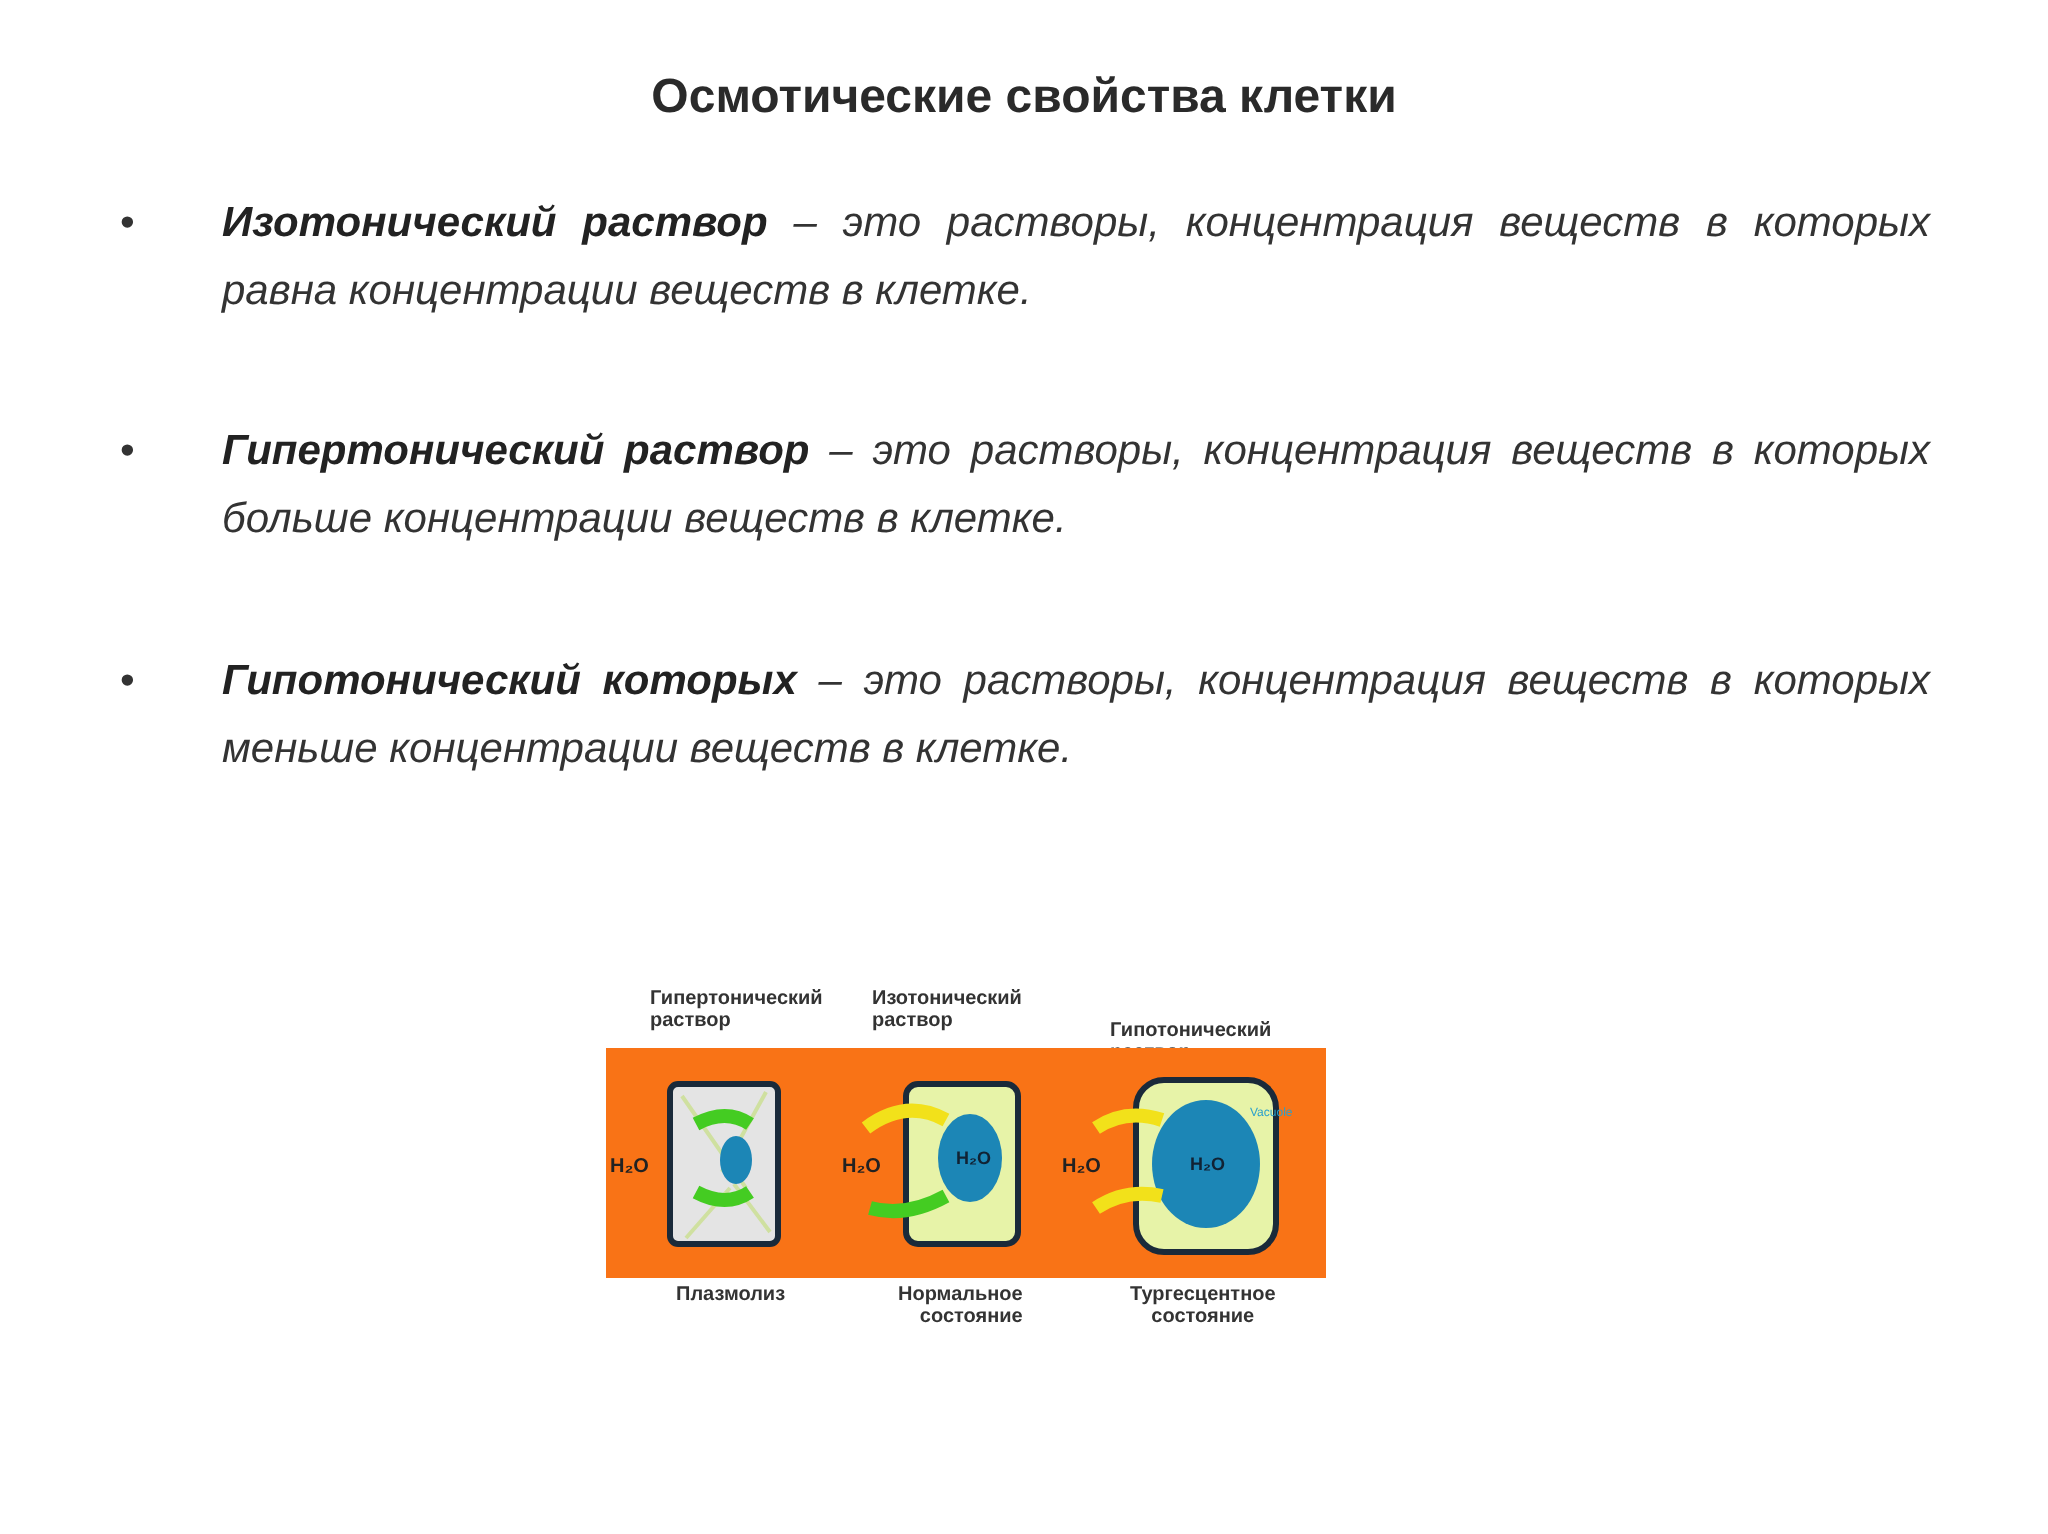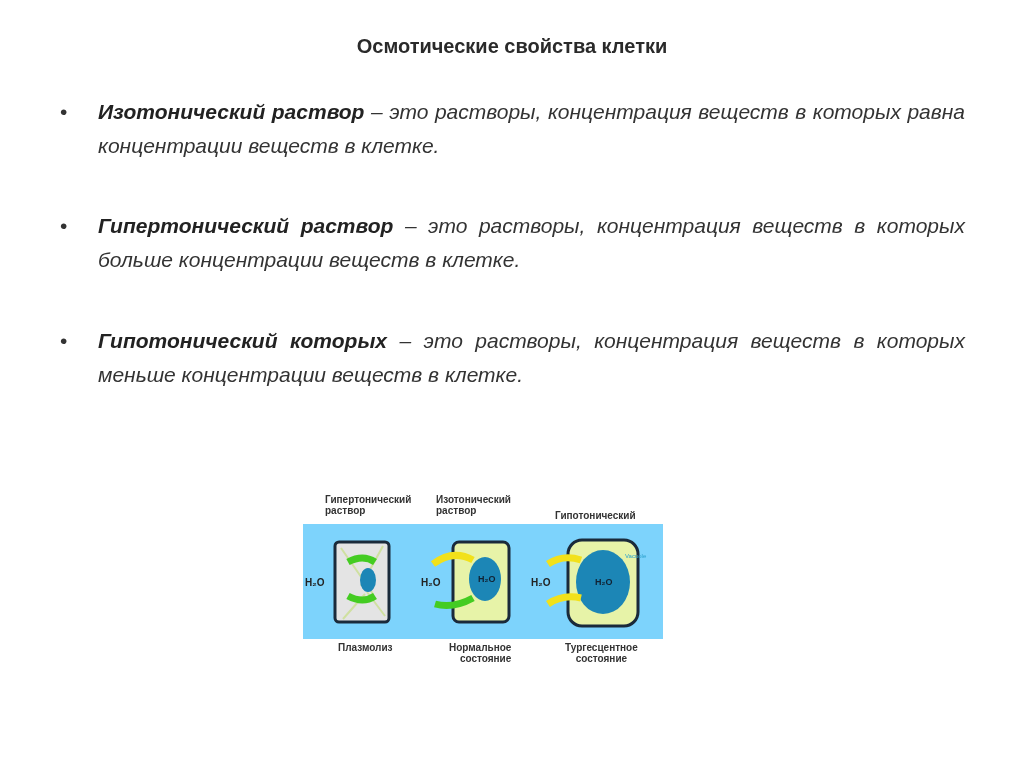--- a/index.html
+++ b/index.html
@@ -1,25 +1,25 @@
 <!DOCTYPE html>
 <html><head>
 <meta charset="utf-8">
 <style>
 html,body{margin:0;padding:0;background:#fff;}
 body{width:1024px;height:767px;position:relative;overflow:hidden;font-family:"Liberation Sans",sans-serif;color:#222;}
-.title{position:absolute;top:35px;left:0;width:1024px;text-align:center;font-size:20px;font-weight:bold;color:#2a2a2a;}
+.title{position:absolute;top:35px;left:0;width:1024px;text-align:center;font-size:24px;font-weight:bold;color:#2a2a2a;}
 .item{position:absolute;left:60px;width:905px;font-size:21px;line-height:34px;font-style:italic;color:#333;}
 .item .bullet{position:absolute;left:0;top:0;font-style:normal;}
-.item .txt{margin-left:38px;text-align:justify;}
+.item .txt{margin-left:51px;text-align:justify;}
 .item b{font-weight:bold;color:#222;}
 .figure{position:absolute;left:303px;top:454px;width:380px;height:215px;}
 .fig-title{position:absolute;left:8px;top:2px;font-size:12.5px;font-weight:bold;color:#333;white-space:nowrap;}
 .lbl{position:absolute;font-size:10px;font-weight:bold;color:#333;line-height:11px;}
-.panel{position:absolute;left:0;top:70px;width:360px;height:115px;background:#7dd3fc;}
+.panel{position:absolute;left:0;top:70px;width:360px;height:115px;background:#f97316;}
 </style>
 </head>
 <body>
 
 <div class="title">Осмотические свойства клетки</div>
 
 <div class="item" style="top:95px">
   <span class="bullet">•</span>
   <div class="txt"><b>Изотонический раствор</b><span> – это растворы, концентрация веществ в которых равна концентрации веществ в клетке.</span></div>
 </div>

